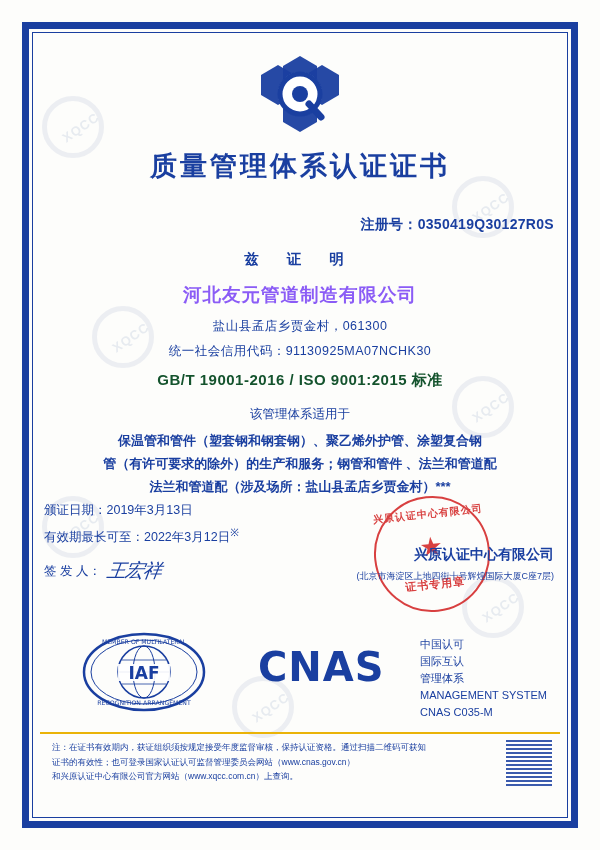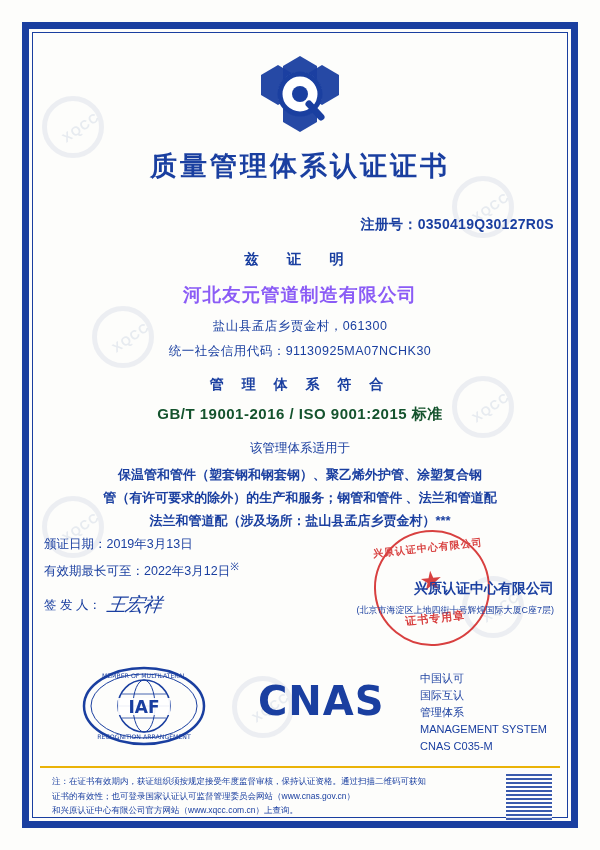--- a/index.html
+++ b/index.html
@@ -366,21 +366,20 @@
       <span>注册号：</span><span>0350419Q30127R0S</span>
     </div>
 
     <div class="cert-head">兹 证 明</div>
     <div class="company">河北友元管道制造有限公司</div>
     <div class="addr">盐山县孟店乡贾金村，061300</div>
     <div class="credit">
       <span>统一社会信用代码：</span><span>91130925MA07NCHK30</span>
     </div>
 
-    <div class="conform">管 理 体 系 符 合</div>
     <div class="standard">GB/T 19001-2016 / ISO 9001:2015 标准</div>
 
     <div class="scope-head">该管理体系适用于</div>
     <div class="scope-body">
       <div>保温管和管件（塑套钢和钢套钢）、聚乙烯外护管、涂塑复合钢</div>
       <div>管（有许可要求的除外）的生产和服务；钢管和管件 、法兰和管道配</div>
       <div>法兰和管道配（涉及场所：盐山县孟店乡贾金村）***</div>
     </div>
 
     <div class="lower">

